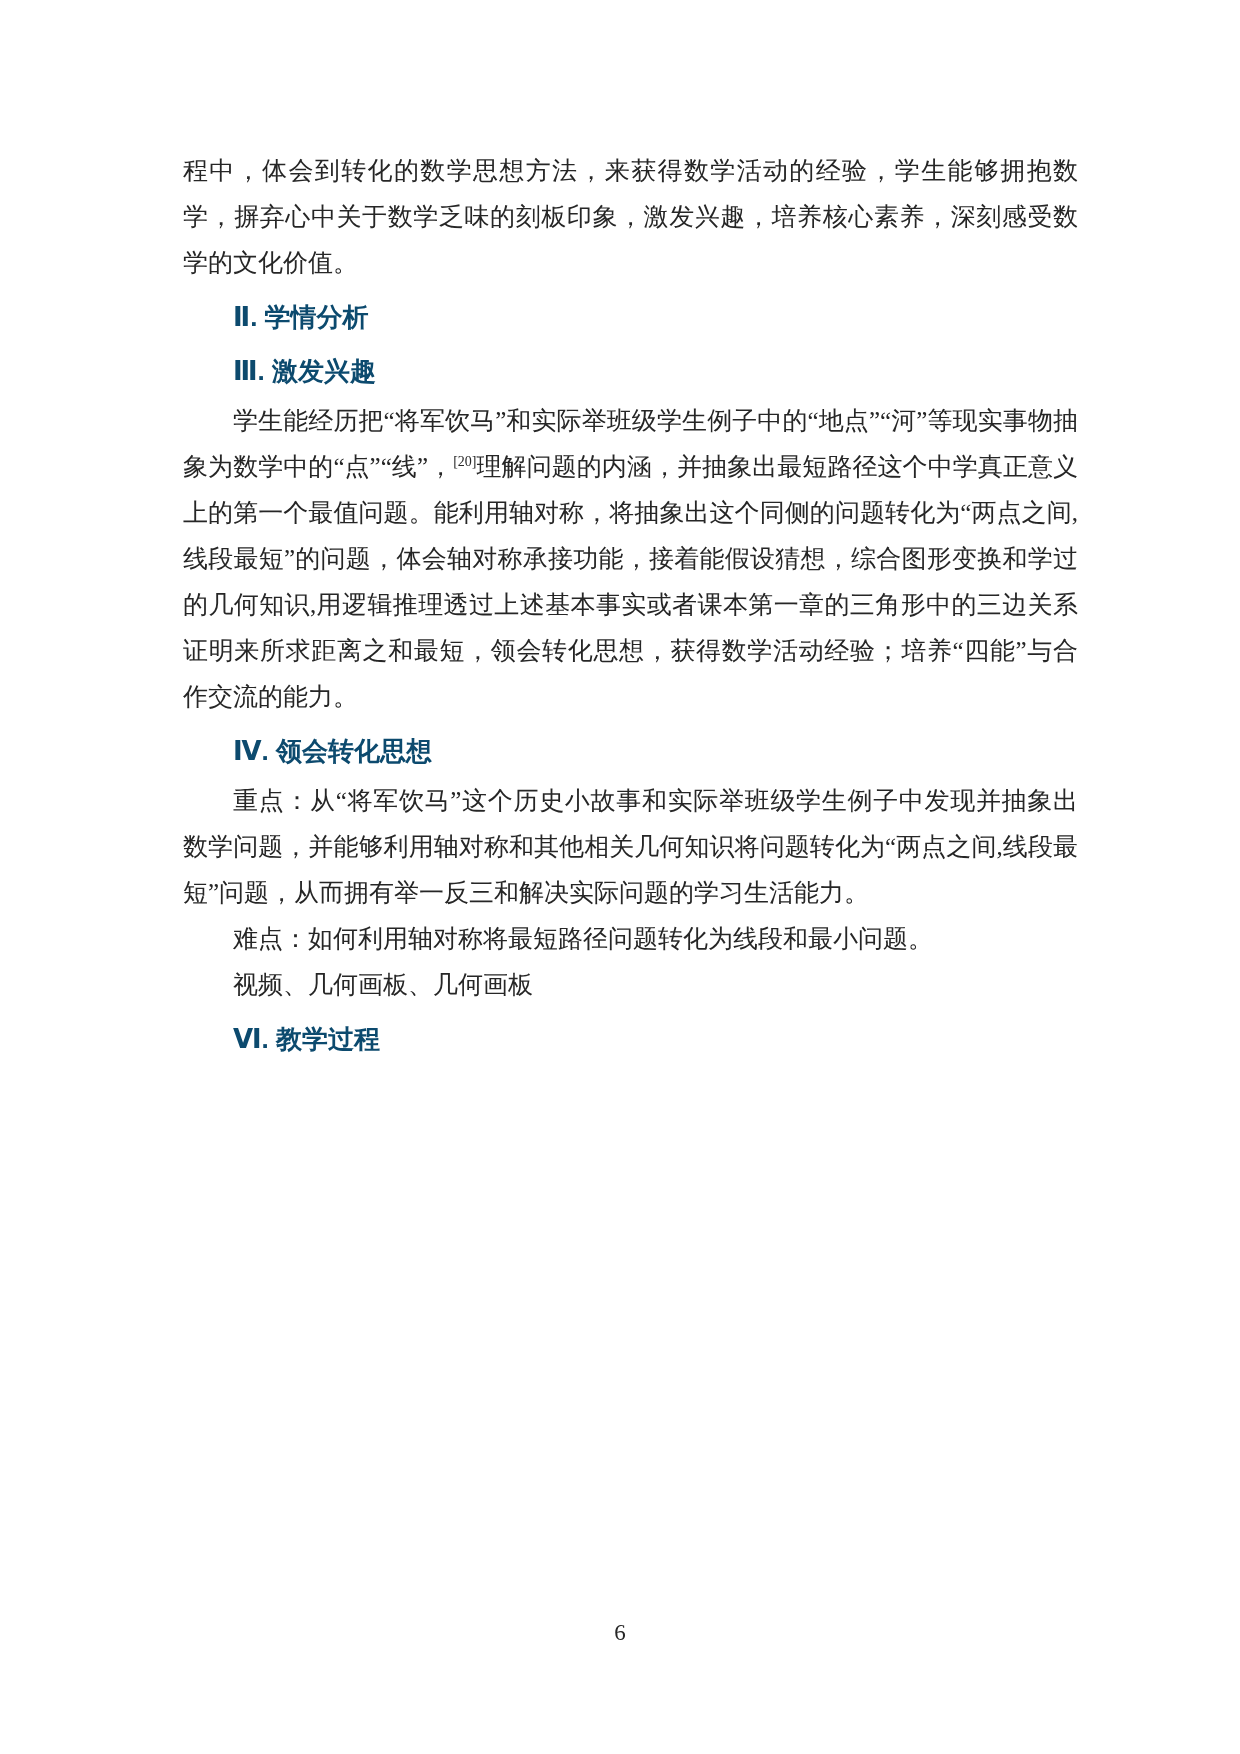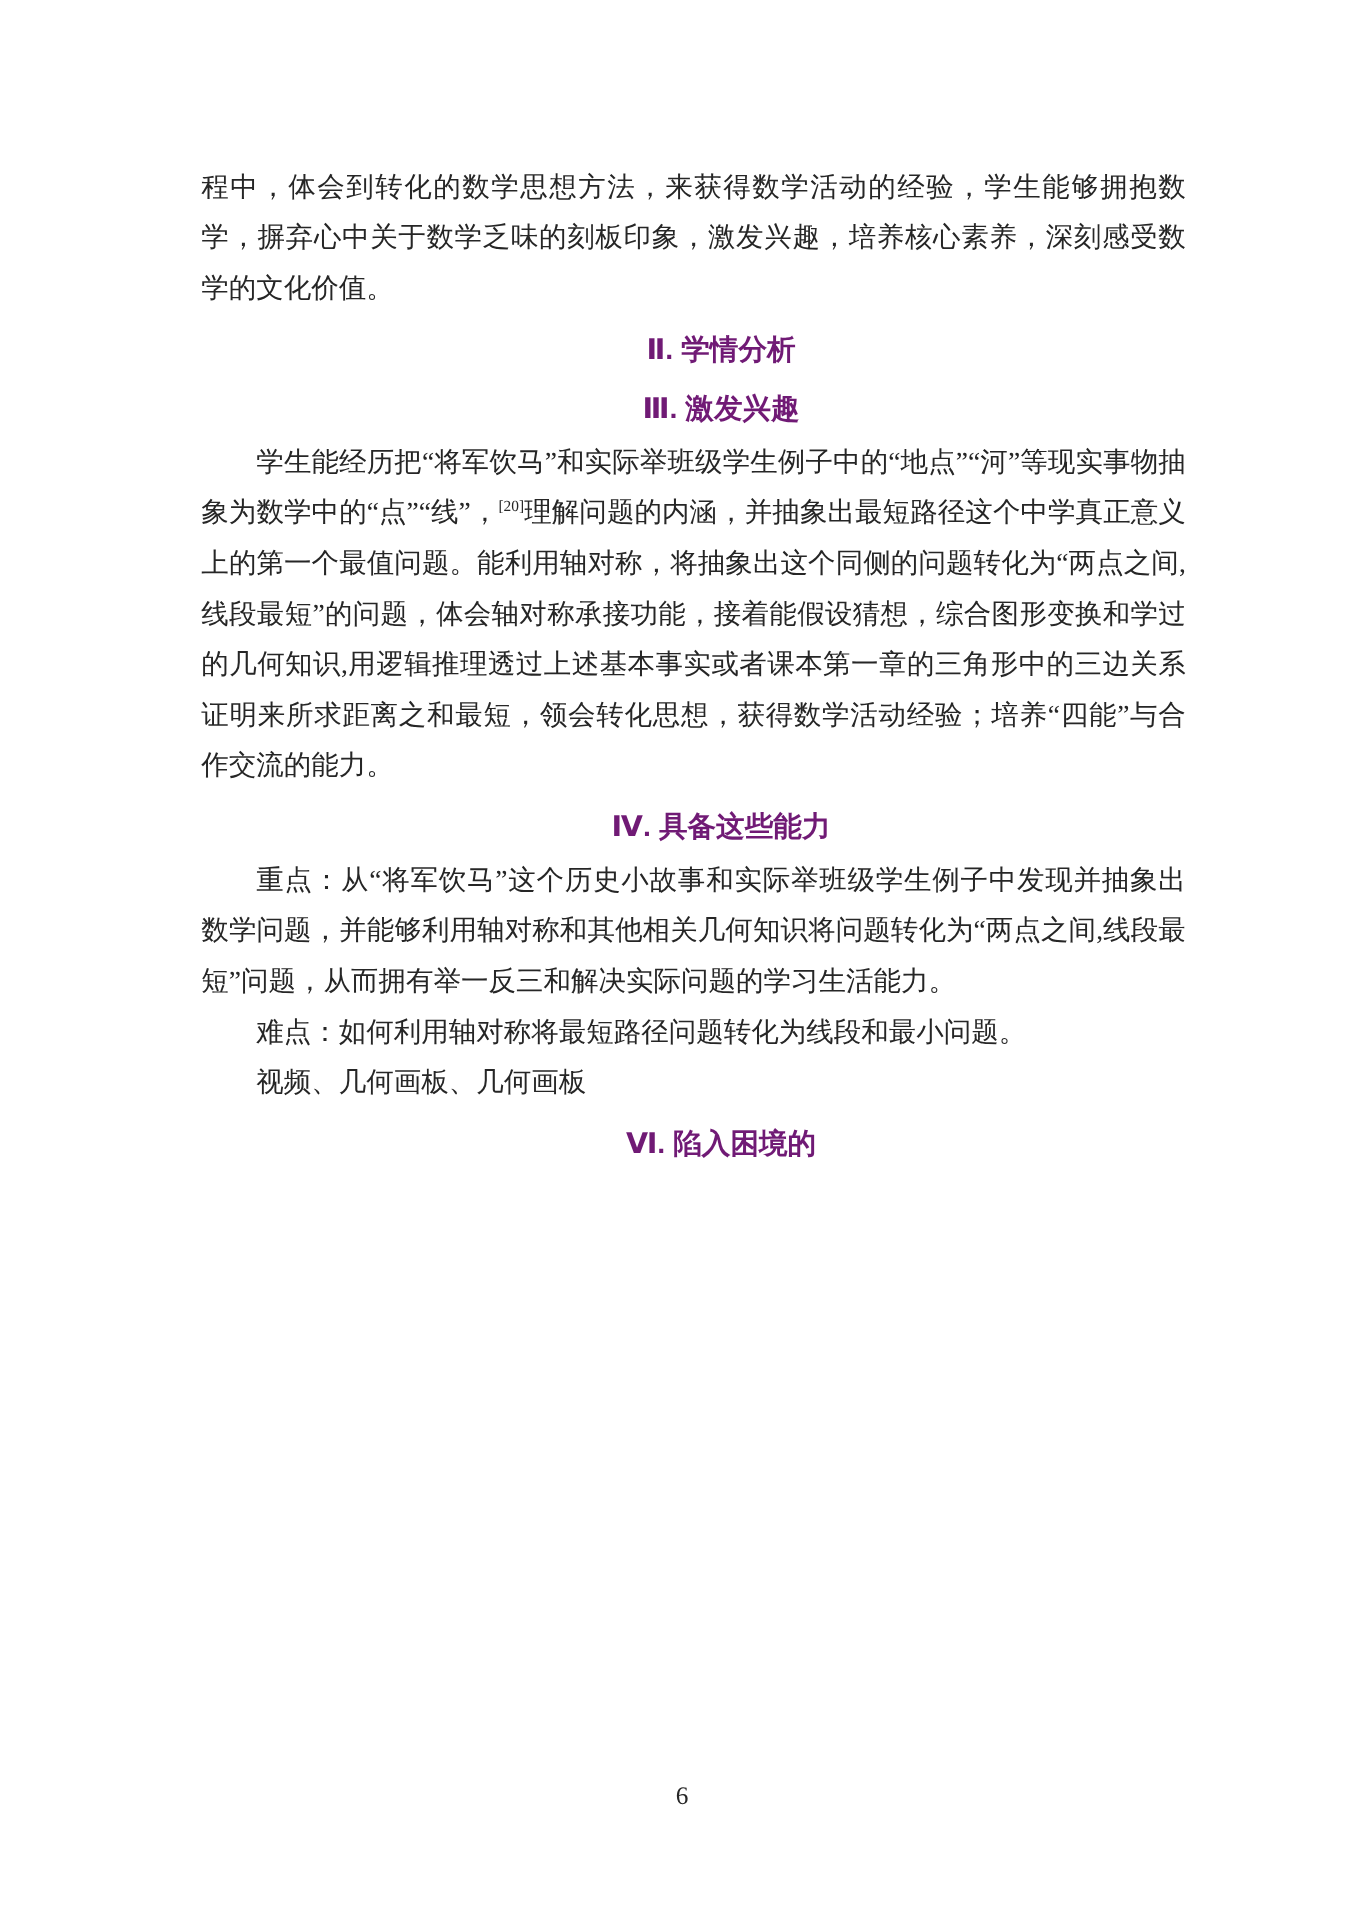--- a/index.html
+++ b/index.html
@@ -32,22 +32,22 @@
   .para.indent {
     text-indent: 50px;
   }
   .heading {
     margin: 8px 0 4px 0;
     font-size: 26px;
     line-height: 46px;
     font-weight: bold;
     text-indent: 50px;
     font-family: "Liberation Sans", "DejaVu Sans", sans-serif;
-    color: #701a75;
-    text-align: center;
+    color: #0c4a6e;
+    text-align: left;
   }
   sup.cite {
     font-size: 14px;
     line-height: 0;
     vertical-align: super;
     letter-spacing: 0;
   }
   .footer {
     position: absolute;
     left: 0;
@@ -69,28 +69,28 @@
 
     <h2 class="heading">Ⅱ. 学情分析</h2>
 
 
     <h2 class="heading">Ⅲ. 激发兴趣</h2>
 
     <p class="para indent">
       <span>学生能经历把“将军饮马”和实际举班级学生例子中的“地点”“河”等现实事物抽象为数学中的“点”“线”，</span><sup class="cite">[20]</sup><span>理解问题的内涵，并抽象出最短路径这个中学真正意义上的第一个最值问题。能利用轴对称，将抽象出这个同侧的问题转化为“两点之间,线段最短”的问题，体会轴对称承接功能，接着能假设猜想，综合图形变换和学过的几何知识,用逻辑推理透过上述基本事实或者课本第一章的三角形中的三边关系证明来所求距离之和最短，领会转化思想，获得数学活动经验；培养“四能”与合作交流的能力。</span>
     </p>
 
-    <h2 class="heading">Ⅳ. 具备这些能力</h2>
+    <h2 class="heading">Ⅳ. 领会转化思想</h2>
 
     <p class="para indent">重点：从“将军饮马”这个历史小故事和实际举班级学生例子中发现并抽象出数学问题，并能够利用轴对称和其他相关几何知识将问题转化为“两点之间,线段最短”问题，从而拥有举一反三和解决实际问题的学习生活能力。</p>
 
     <p class="para indent">难点：如何利用轴对称将最短路径问题转化为线段和最小问题。</p>
 
 
     <p class="para indent">视频、几何画板、几何画板</p>
 
-    <h2 class="heading">Ⅵ. 陷入困境的</h2>
+    <h2 class="heading">Ⅵ. 教学过程</h2>
 
 
   </div>
 
   <div class="footer">6</div>
 </div>
 
 </body></html>

